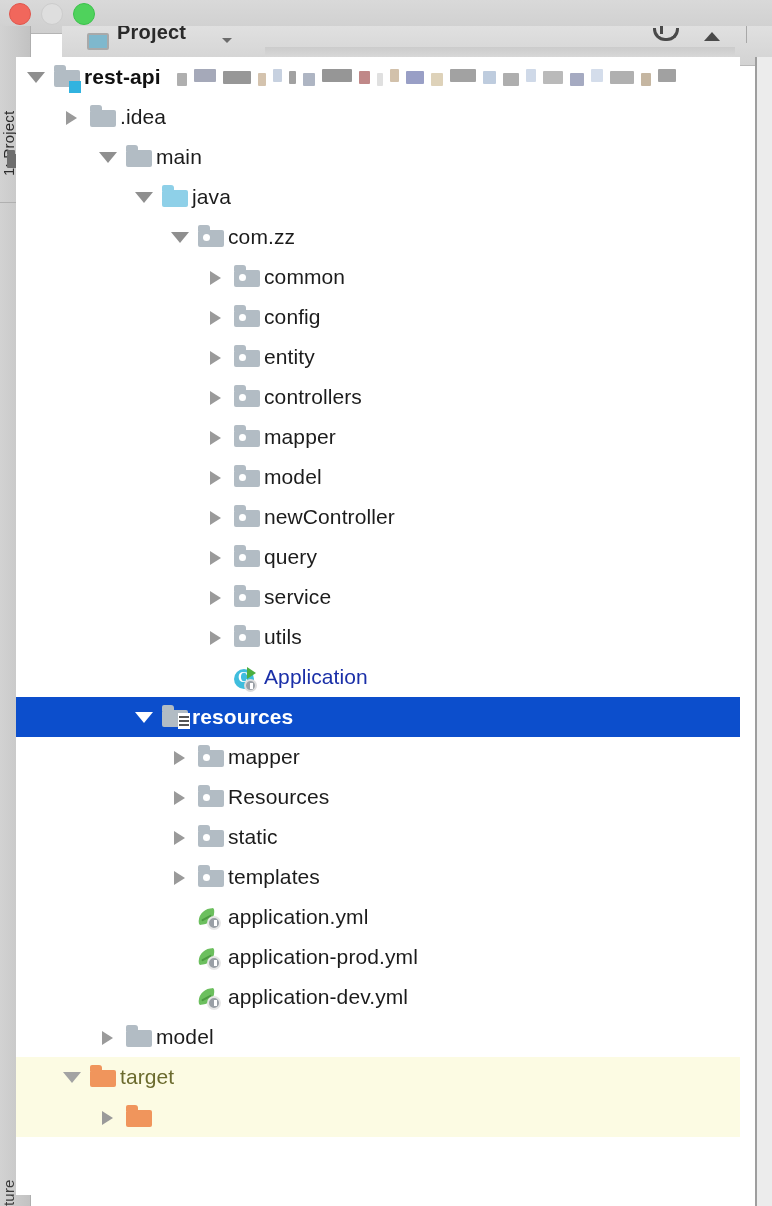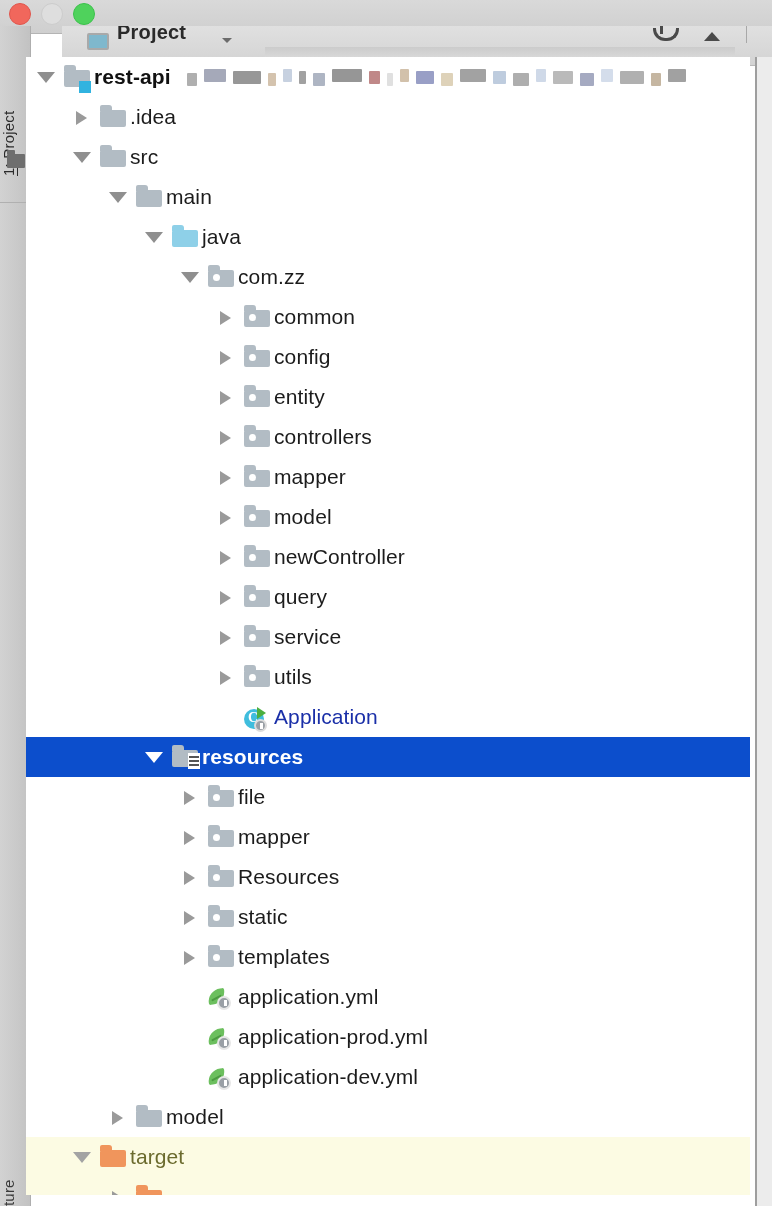--- a/index.html
+++ b/index.html
@@ -96,21 +96,21 @@
     content:""; position:absolute; left:9px; top:13px; width:8px; height:8px;
     background:#4a4a4a; border-radius: 0 0 50% 50%;
   }
   .hdr-shadow {
     position:absolute; top:47px; left:265px; width:470px; height:10px;
     background: linear-gradient(#c9c9c9,#d8d8d8); opacity:.85;
   }
 
   
   .tree {
-    position: absolute; top: 57px; left: 26px; width: 724px; height: 1138px;
+    position: absolute; top: 57px; left: 16px; width: 724px; height: 1138px;
     background: #ffffff; overflow: hidden;
   }
   .panel-edge {
     position:absolute; top:57px; left:755px; width:2px; height:1149px; background:#9e9e9e;
   }
   .panel-right {
     position:absolute; top:57px; left:757px; width:15px; height:1149px; background:#ececec;
   }
 
   .row {
@@ -297,28 +297,20 @@
       </div>
       <div class="row">
         <span class="ind" style="width: 44px;"></span>
         <span class="tw closed"></span>
         <span class="ico">
           <span class="fold"></span>
         </span>
         <span class="label">.idea</span>
       </div>
       <div class="row">
-        <span class="ind" style="width: 44px;"></span>
-        <span class="tw open"></span>
-        <span class="ico">
-          <span class="fold"></span>
-        </span>
-        <span class="label">src</span>
-      </div>
-      <div class="row">
         <span class="ind" style="width: 80px;"></span>
         <span class="tw open"></span>
         <span class="ico">
           <span class="fold"></span>
         </span>
         <span class="label">main</span>
       </div>
       <div class="row">
         <span class="ind" style="width: 116px;"></span>
         <span class="tw open"></span>
@@ -448,29 +440,20 @@
         </span>
         <span class="label">resources</span>
       </div>
       <div class="row">
         <span class="ind" style="width: 152px;"></span>
         <span class="tw closed"></span>
         <span class="ico">
           <span class="fold"></span>
           <span class="pkgdot"></span>
         </span>
-        <span class="label">file</span>
-      </div>
-      <div class="row">
-        <span class="ind" style="width: 152px;"></span>
-        <span class="tw closed"></span>
-        <span class="ico">
-          <span class="fold"></span>
-          <span class="pkgdot"></span>
-        </span>
         <span class="label">mapper</span>
       </div>
       <div class="row">
         <span class="ind" style="width: 152px;"></span>
         <span class="tw closed"></span>
         <span class="ico">
           <span class="fold"></span>
           <span class="pkgdot"></span>
         </span>
         <span class="label">Resources</span>

